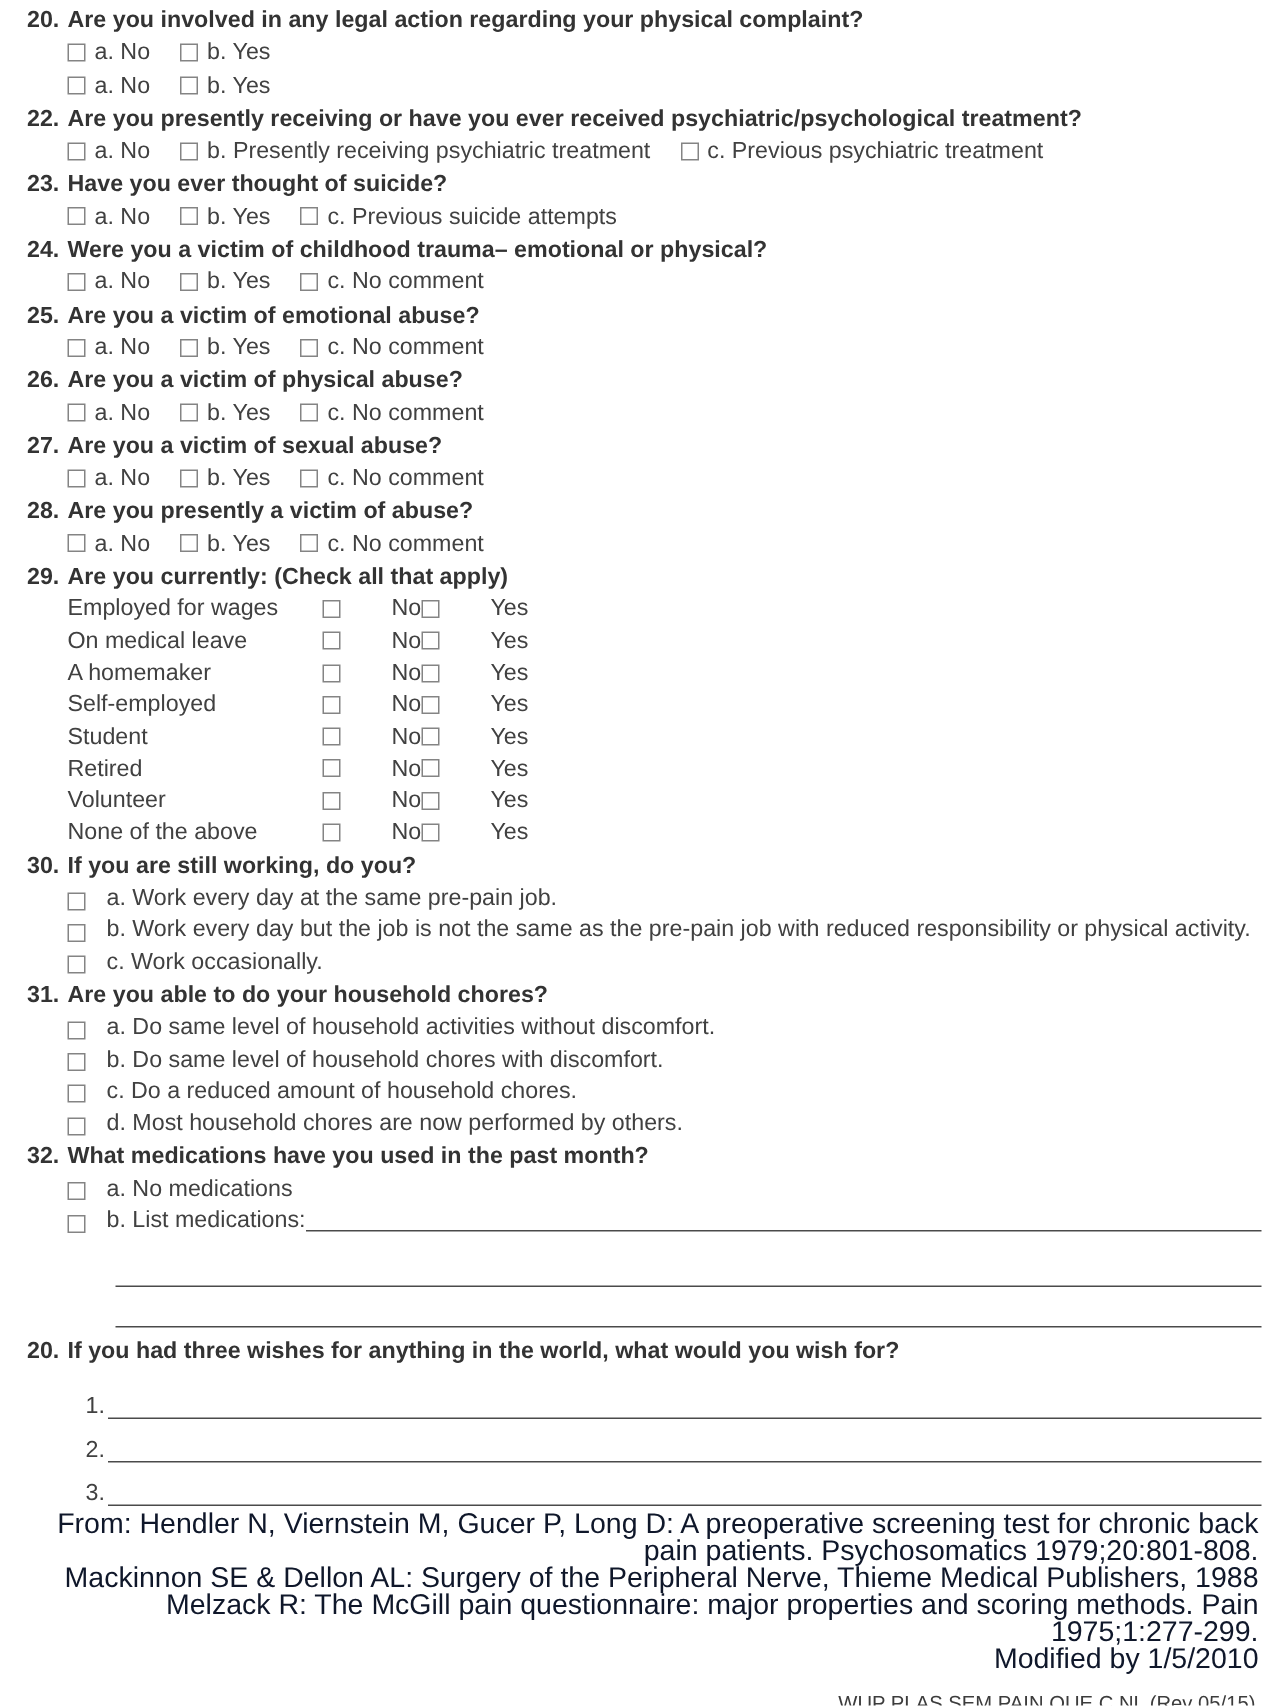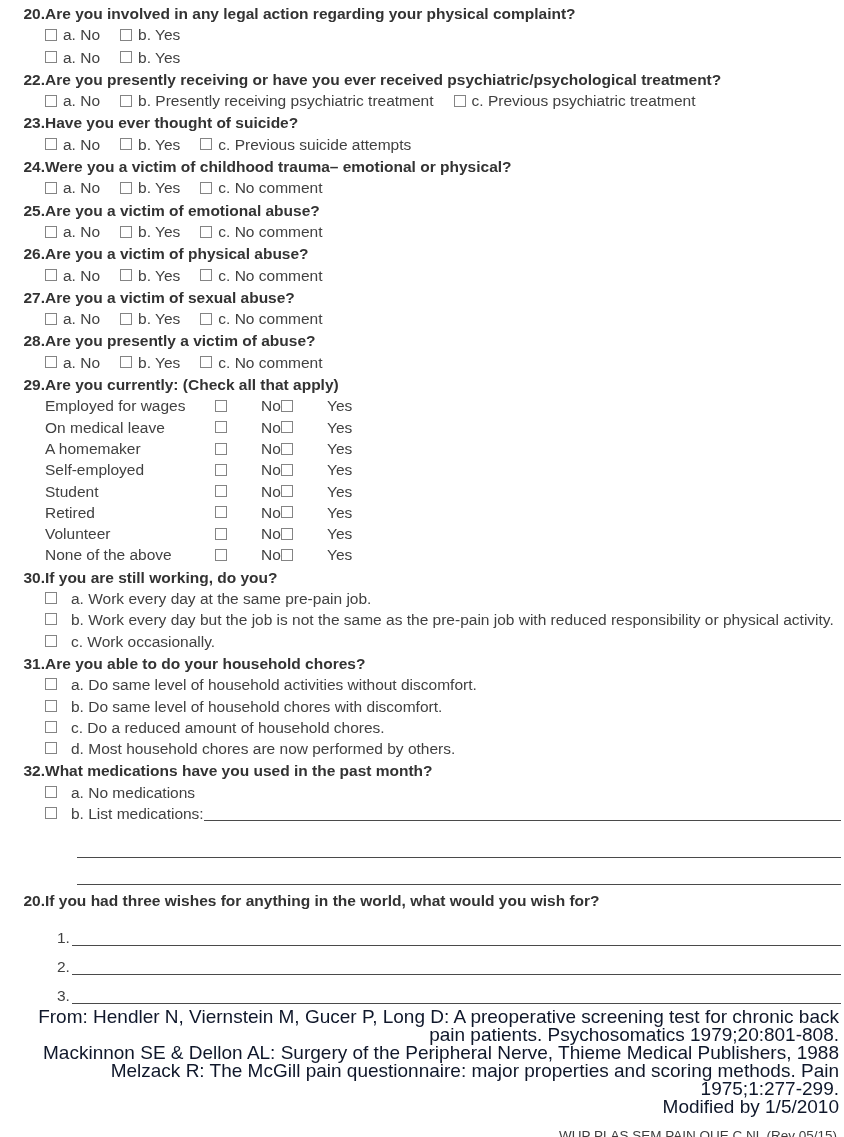--- a/index.html
+++ b/index.html
@@ -7,41 +7,41 @@
   body {
     width:844px; height:1137px; overflow:hidden;
     font-family:"Liberation Sans", sans-serif;
     color:#414141;
     font-size:15.5px;
   }
   .page { padding:3px 3px 0 18px; }
 
   .q-block { margin-bottom:1px; }
   .q-head { display:flex; line-height:21.3px; }
-  .q-num { flex:none; width:27px; font-weight:bold; color:#333;text-align:right; }
+  .q-num { flex:none; width:27px; font-weight:bold; color:#333; }
   .q-text { font-weight:bold; color:#333; }
 
   
   .opt-row { display:flex; gap:20px; padding-left:27px; line-height:21.3px; }
   .opt { display:inline-flex; align-items:center; cursor:default; }
   .cb {
     flex:none; width:12px; height:12px;
     border:1.5px solid #848484; background:#fff;
     margin-right:6px; display:inline-block;
   }
 
   
   .grid-row { display:flex; padding-left:27px; line-height:21.3px; }
   .grid-label { flex:none; width:170px; }
   .grid-opt { width:66px;gap:28px; }
   .grid-opt:last-child { width:auto; }
 
   
   .s-row { display:flex; padding-left:27px; line-height:21.3px; }
-  .s-opt { display:flex; align-items:flex-start; flex:none; }
+  .s-opt { display:flex; align-items:center; flex:none; }
   .s-opt .cb { margin-top:4px; margin-right:14px; }
   .s-label { max-width:770px; }
   .fill-line { flex:1 1 auto; border-bottom:1px solid #4a4a4a; margin-bottom:3px; min-height:14px; }
 
   
   .extra-line-row { display:flex; padding-left:59px; height:27px; align-items:flex-end; }
   .extra-lines { margin-top:7px; }
   .extra-line-row .fill-line { margin-bottom:0; }
 
   

